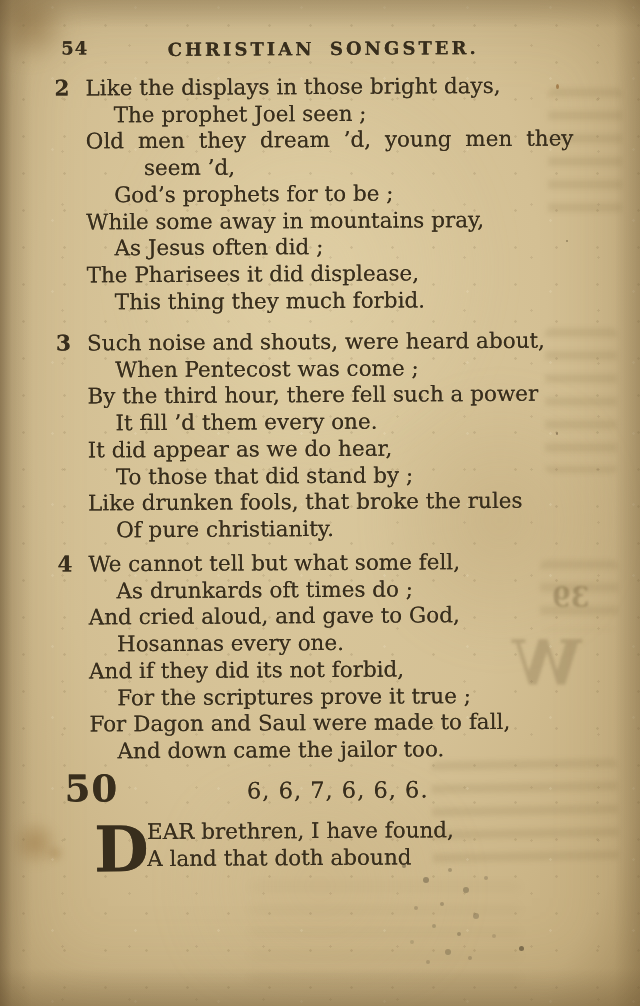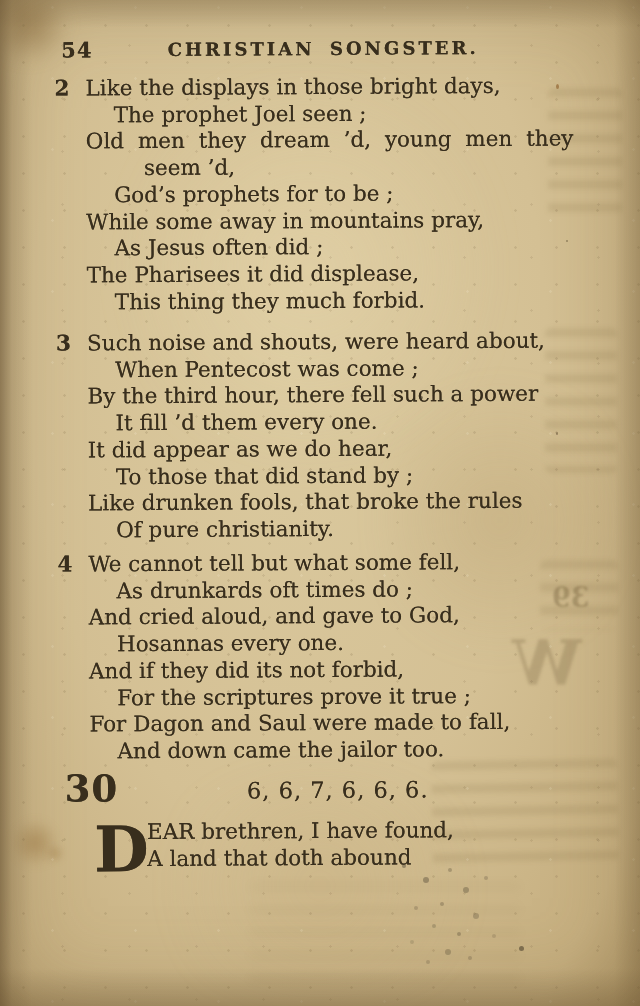--- a/index.html
+++ b/index.html
@@ -80,21 +80,21 @@
       linear-gradient(270deg, rgba(105,84,50,.28) 0, rgba(105,84,50,0) 26px),
       linear-gradient(180deg, rgba(110,88,52,.30) 0, rgba(110,88,52,0) 28px),
       linear-gradient(0deg, rgba(105,84,50,.34) 0, rgba(105,84,50,0) 38px);
     box-shadow:inset 0 0 90px rgba(115,90,50,.36);}
 
   
   .content{position:absolute;inset:0;transform:rotate(-0.35deg);z-index:5;}
   .ink{color:#382e1d;text-shadow:0 0 .6px rgba(56,46,29,.8);}
 
   .header{position:absolute;top:36px;left:0;right:0;height:28px;}
-  .pageno{position:absolute;left:64px;top:0;font-size:21px;font-weight:bold;letter-spacing:1px;}
+  .pageno{position:absolute;left:64px;top:0;font-size:18px;font-weight:bold;letter-spacing:1px;}
   .running-title{position:absolute;left:0;right:0;top:2px;text-align:center;padding-left:12px;
     font-size:18px;font-weight:bold;letter-spacing:3px;word-spacing:6px;}
 
   .verse{position:absolute;left:0;right:0;}
   .v2{top:74px;} .v3{top:329px;} .v4{top:550px;}
   .vnum{position:absolute;left:57px;top:0;font-weight:bold;font-size:21.5px;}
   .line{font-size:21.5px;line-height:26.7px;white-space:nowrap;}
   .i0{margin-left:88px;} .i1{margin-left:116px;} .i2{margin-left:146px;}
   .wide{word-spacing:7px;}
 
@@ -174,21 +174,21 @@
       <div class="line i1">As drunkards oft times do ;</div>
       <div class="line i0">And cried aloud, and gave to God,</div>
       <div class="line i1">Hosannas every one.</div>
       <div class="line i0">And if they did its not forbid,</div>
       <div class="line i1">For the scriptures prove it true ;</div>
       <div class="line i0">For Dagon and Saul were made to fall,</div>
       <div class="line i1">And down came the jailor too.</div>
     </div>
 
     <div class="hymnhead">
-      <span class="hymn-num">30</span>
+      <span class="hymn-num">50</span>
       <span class="meter">6, 6, 7, 6, 6, 6.</span>
     </div>
 
     <div class="opening">
       <span class="drop-cap">D</span>
       <div class="open-line ol1">EAR brethren, I have found,</div>
       <div class="open-line ol2">A land that doth abound</div>
     </div>
 
   </div>

